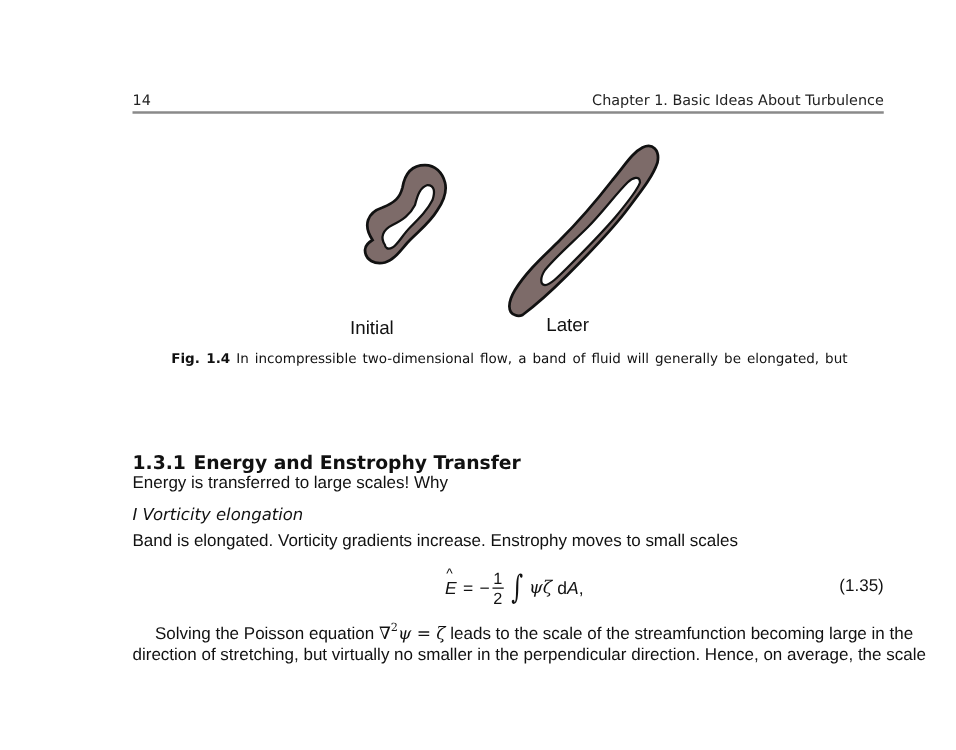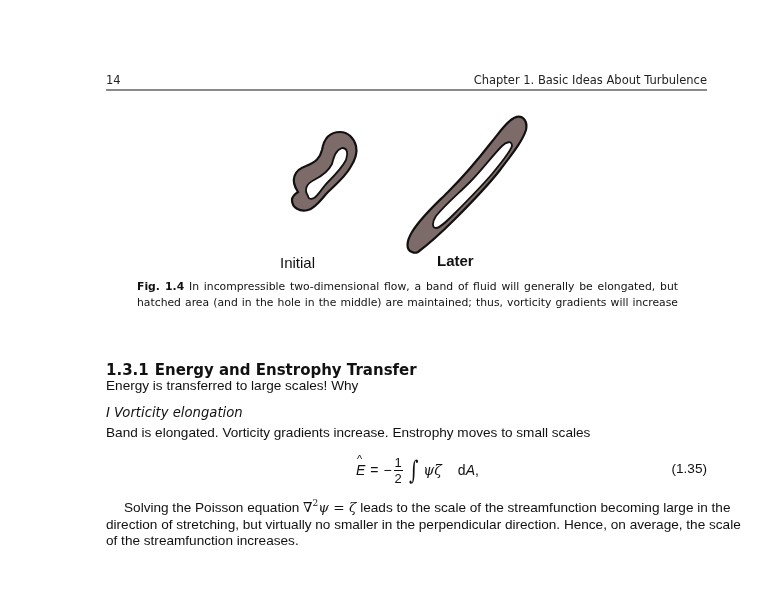--- a/index.html
+++ b/index.html
@@ -7,21 +7,21 @@
       width: 765px; height: 600px; background: #ffffff; position: relative; overflow: hidden;
       color: #111;
     }
     .abs { position: absolute; }
     .header-num { left: 106px; top: 73px; font-family: "DejaVu Sans", sans-serif; font-size: 11.5px; color: #222; text-align: right; }
     .header-title { right: 58px; top: 73px; font-family: "DejaVu Sans", sans-serif; font-size: 11.5px; color: #222; white-space: nowrap; }
     .header-rule { left: 106px; top: 89px; width: 601px; height: 1.5px; background: #8a8a8a; }
     .figure { left: 270px; top: 100px; width: 260px; height: 160px; }
     .fig-label { font-family: "Liberation Sans", sans-serif; font-size: 15px; color: #111; text-align: right; }
     .lbl-initial { left: 280px; top: 254px; }
-    .lbl-later { left: 437px; top: 252px; font-weight: bold; }
+    .lbl-later { left: 437px; top: 252px; }
     .caption {
       left: 137px; top: 279px; width: 541px;
       font-family: "DejaVu Sans", sans-serif; font-size: 10.8px; line-height: 15.6px; color: #111;
       text-align: justify;
     }
     .caption .fig-num { font-weight: bold; }
     .cap-line { display: block; white-space: nowrap; text-align-last: justify; }
     .cap-line.last { text-align-last: left; }
     .section-title {
       left: 106px; top: 361px; font-family: "DejaVu Sans", sans-serif; font-weight: bold; font-size: 15px; color: #111; white-space: nowrap;
@@ -32,21 +32,21 @@
     .subheading { left: 106px; top: 405px; font-family: "DejaVu Sans", sans-serif; font-style: italic; font-size: 13.2px; color: #111; white-space: nowrap; }
     .line2 { left: 106px; top: 425px; }
     .equation { left: 356px; top: 450px; height: 40px; font-family: "DejaVu Serif", serif; font-size: 14px; color: #111; display: flex; align-items: center; }
     .eq-E { font-style: italic; position: relative; font-family: "Liberation Sans", sans-serif; }
     .eq-E .hat { position: absolute; left: 1px; top: -9px; font-size: 11px; font-style: normal; }
     .eq-op { margin: 0 5px; font-family: "Liberation Sans", sans-serif; }
     .frac { display: inline-flex; flex-direction: column; align-items: center; font-family: "Liberation Sans", sans-serif; font-size: 13px; line-height: 15px; margin: 0 2px; }
     .frac .bar { width: 9px; height: 1px; background: #111; }
     .integral { font-size: 26px; font-family: "DejaVu Serif", serif; margin: 0 3px 0 2px; transform: scaleX(0.7); display: inline-block; }
     .eq-body { font-style: italic; font-family: "DejaVu Serif", serif; }
-    .eq-dA { font-family: "Liberation Sans", sans-serif; margin-left: 16px; }
+    .eq-dA { font-family: "Liberation Sans", sans-serif; margin-left: 4px; }
     .eq-dA i { font-style: italic; }
     .eq-number { right: 58px; top: 461px; font-family: "Liberation Sans", sans-serif; font-size: 13.6px; color: #111; }
     .para {
       left: 106px; top: 495px; width: 601px;
       font-family: "Liberation Sans", sans-serif; font-size: 13.6px; line-height: 16.6px; color: #111;
     }
     .para-line { display: block; white-space: nowrap; text-align: justify; text-align-last: justify; }
     .para-line.first { text-indent: 18px; }
     .para-line.last { text-align-last: left; }
     .math-i { font-family: "DejaVu Serif", serif; font-style: italic; }
@@ -69,21 +69,20 @@
   <g>
     <path d="M142,152 C136,150 136,142 142,132 C152,116 166,104 178,92 C192,78 206,62 220,44 C230,32 236,22 244,18 C252,14 258,20 256,30 C252,42 242,54 230,70 C216,88 200,104 184,120 C170,134 156,146 148,152 C146,153 144,153 142,152 Z" fill="#7d6b69" stroke="#111" stroke-width="2.2"></path>
     <path d="M166,128 C162,128 162,122 166,116 C176,104 188,94 200,82 C212,70 222,56 232,46 C236,42 242,40 242,46 C240,52 232,62 222,74 C210,88 196,102 184,114 C176,122 170,128 166,128 Z" fill="#ffffff" stroke="#111" stroke-width="1.8"></path>
   </g>
 </svg>
 <div class="abs fig-label lbl-initial">Initial</div>
 <div class="abs fig-label lbl-later">Later</div>
 
 <div class="abs caption">
   <span class="cap-line"><span class="fig-num">Fig. 1.4</span> <span>In incompressible two-dimensional flow, a band of fluid will generally be elongated, but</span></span>
-  <span class="cap-line">hatched area (and in the hole in the middle) are maintained; thus, vorticity gradients will increase</span>
 </div>
 
 <div class="abs section-title">
   <span class="num">1.3.1</span><span>Energy and Enstrophy Transfer</span>
 </div>
 <div class="abs body-text line1">Energy is transferred to large scales! Why</div>
 <div class="abs subheading">I Vorticity elongation</div>
 <div class="abs body-text line2">Band is elongated. Vorticity gradients increase. Enstrophy moves to small scales</div>
 
 <div class="abs equation">
@@ -97,14 +96,13 @@
   </span>
   <span class="integral">∫</span>
   <span class="eq-body">ψζ</span>
   <span class="eq-dA"><span>d</span><i>A</i><span>,</span></span>
 </div>
 <div class="abs eq-number">(1.35)</div>
 
 <div class="abs para">
   <span class="para-line first"><span>Solving the Poisson equation </span><span class="math-i"><span style="font-style:normal;">∇</span><span class="sup" style="font-style:normal;">2</span><span>ψ</span><span style="font-style:normal;"> = </span><span>ζ</span></span><span> leads to the scale of the streamfunction becoming large in the</span></span>
   <span class="para-line">direction of stretching, but virtually no smaller in the perpendicular direction. Hence, on average, the scale</span>
-  <span class="para-line last">of the streamfunction increases.</span>
 </div>
 
 </body></html>

